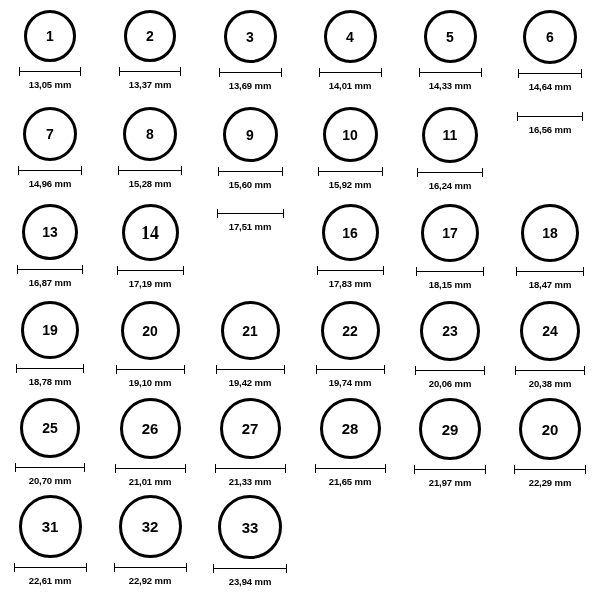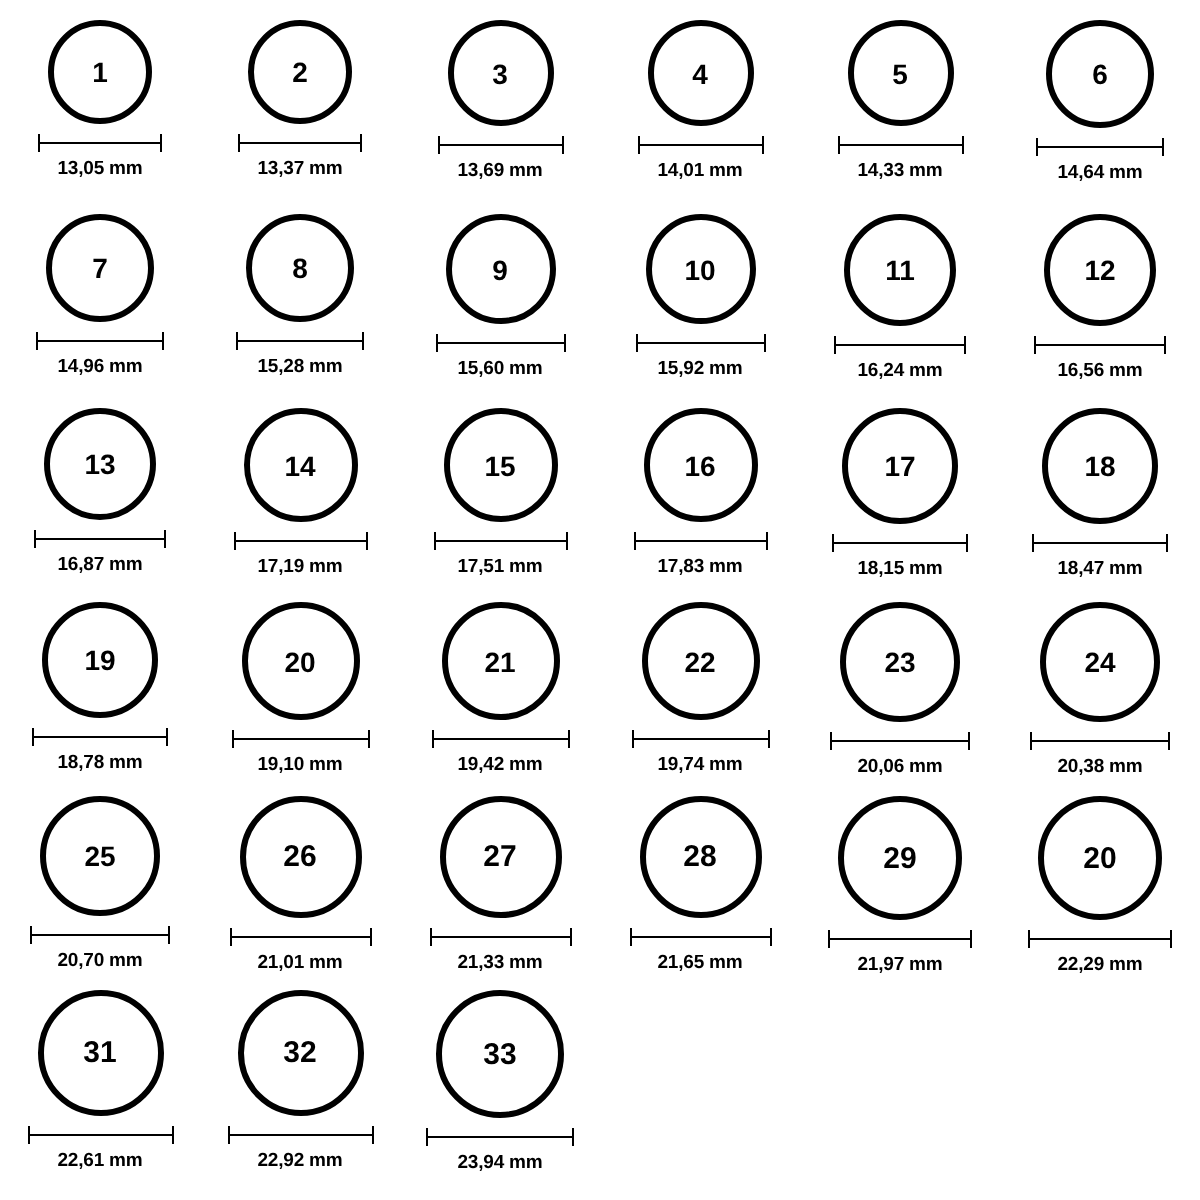--- a/index.html
+++ b/index.html
@@ -203,56 +203,50 @@
           <span class="ring-label" style="font-size: 14px;">11</span>
         </div>
         <div class="measure" style="width: 66px;">
           <div class="bar"></div>
           <div class="tick left"></div>
           <div class="tick right"></div>
         </div>
         <div class="mm">16,24 mm</div>
       </div>
       <div class="cell">
-        <div class="ring" style="width: 56px; height: 56px;">
-          <span class="ring-label" style="font-size: 14px;">12</span>
-        </div>
         <div class="measure" style="width: 66px;">
           <div class="bar"></div>
           <div class="tick left"></div>
           <div class="tick right"></div>
         </div>
         <div class="mm">16,56 mm</div>
       </div>
       <div class="cell">
         <div class="ring" style="width: 56px; height: 56px;">
           <span class="ring-label" style="font-size: 14px;">13</span>
         </div>
         <div class="measure" style="width: 66px;">
           <div class="bar"></div>
           <div class="tick left"></div>
           <div class="tick right"></div>
         </div>
         <div class="mm">16,87 mm</div>
       </div>
       <div class="cell">
         <div class="ring" style="width: 57px; height: 57px;">
-          <span class="ring-label" style="font-size: 14px;">14</span>
+          <span class="ring-label" style="font-size: 18px; font-family: Liberation Serif, serif;">14</span>
         </div>
         <div class="measure" style="width: 67px;">
           <div class="bar"></div>
           <div class="tick left"></div>
           <div class="tick right"></div>
         </div>
         <div class="mm">17,19 mm</div>
       </div>
       <div class="cell">
-        <div class="ring" style="width: 57px; height: 57px;">
-          <span class="ring-label" style="font-size: 14px;">15</span>
-        </div>
         <div class="measure" style="width: 67px;">
           <div class="bar"></div>
           <div class="tick left"></div>
           <div class="tick right"></div>
         </div>
         <div class="mm">17,51 mm</div>
       </div>
       <div class="cell">
         <div class="ring" style="width: 57px; height: 57px;">
           <span class="ring-label" style="font-size: 14px;">16</span>

